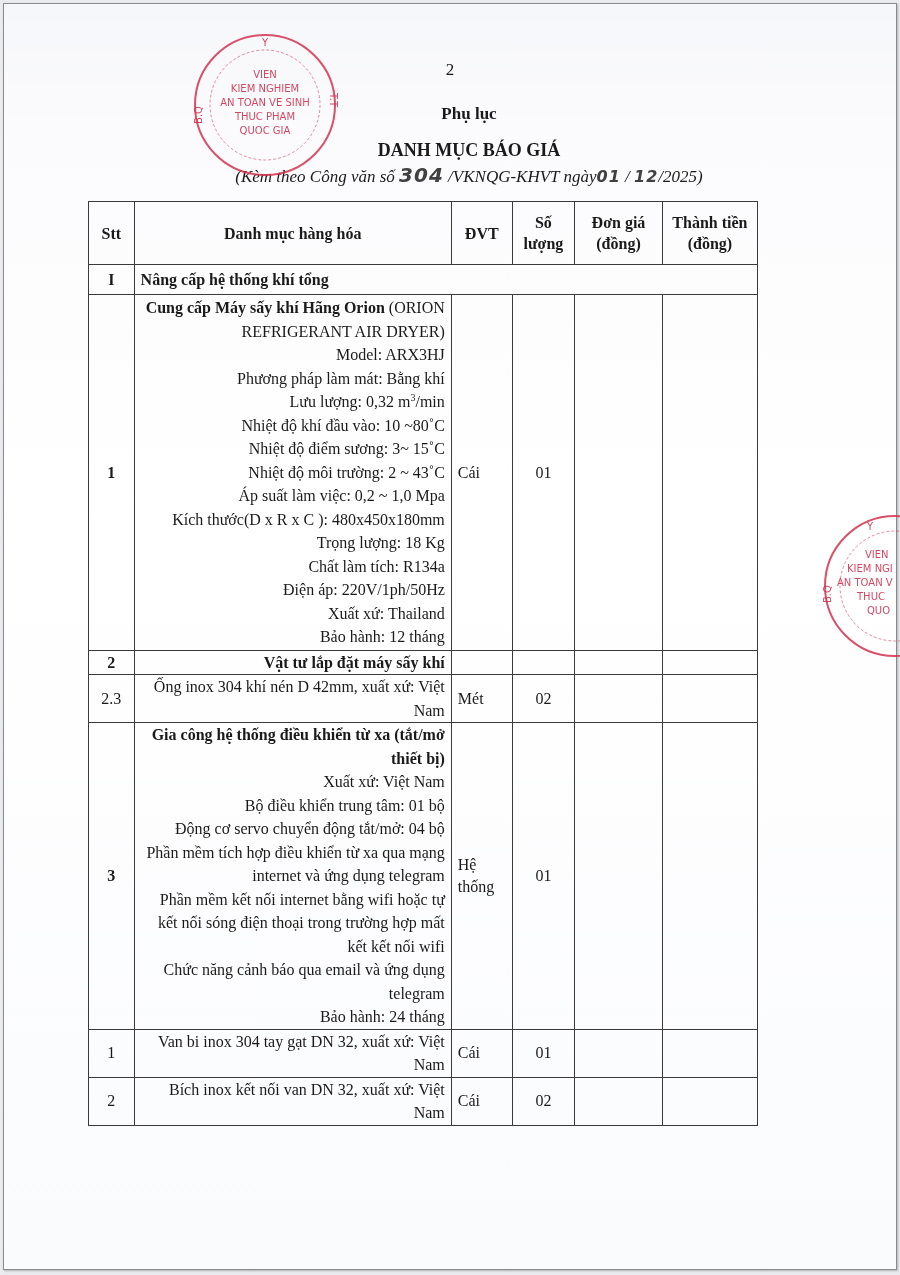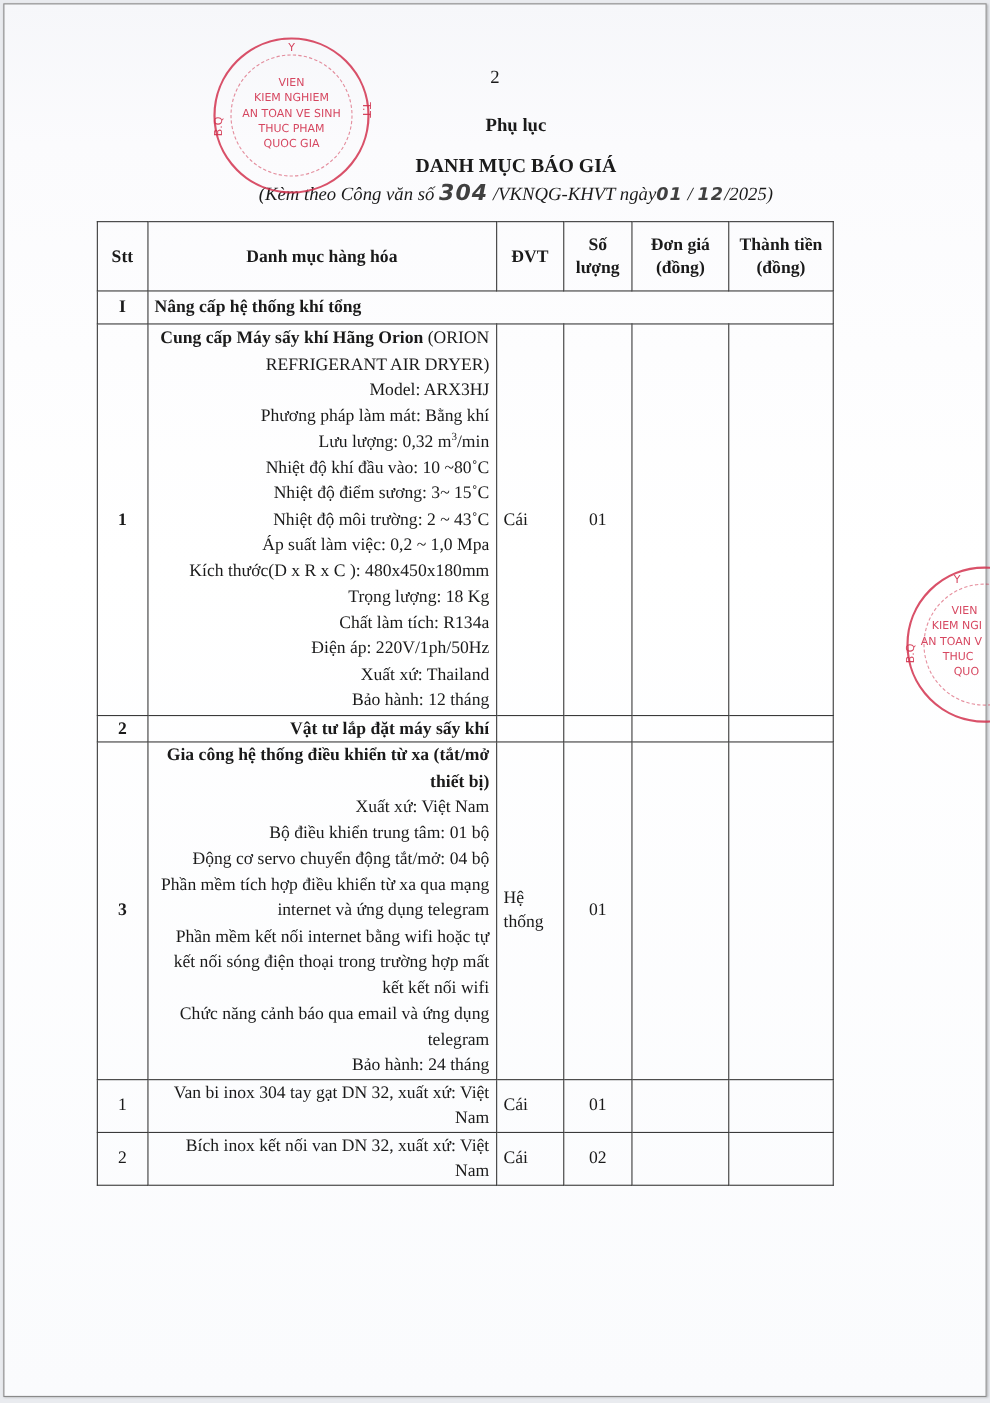--- a/index.html
+++ b/index.html
@@ -116,20 +116,28 @@
       <td class="c-stt bold">2</td>
       <td class="c-name bold">Vật tư lắp đặt máy sấy khí</td>
       <td class="c-unit"></td>
       <td class="c-qty"></td>
       <td class="c-price"></td>
       <td class="c-total"></td>
     </tr>
 
 
 
+    <tr>
+      <td class="c-stt">2.3</td>
+      <td class="c-name">Ống inox 304 khí nén D 42mm, xuất xứ: Việt Nam</td>
+      <td class="c-unit">Mét</td>
+      <td class="c-qty">02</td>
+      <td class="c-price"></td>
+      <td class="c-total"></td>
+    </tr>
 
     <tr>
       <td class="c-stt bold">3</td>
       <td class="c-name name-lines">
         <span class="bold">Gia công hệ thống điều khiển từ xa (tắt/mở thiết bị)</span>
         <span>Xuất xứ: Việt Nam</span>
         <span>Bộ điều khiển trung tâm: 01 bộ</span>
         <span>Động cơ servo chuyển động tắt/mở: 04 bộ</span>
         <span>Phần mềm tích hợp điều khiển từ xa qua mạng internet và ứng dụng telegram</span>
         <span>Phần mềm kết nối internet bằng wifi hoặc tự kết nối sóng điện thoại trong trường hợp mất kết kết nối wifi</span>

